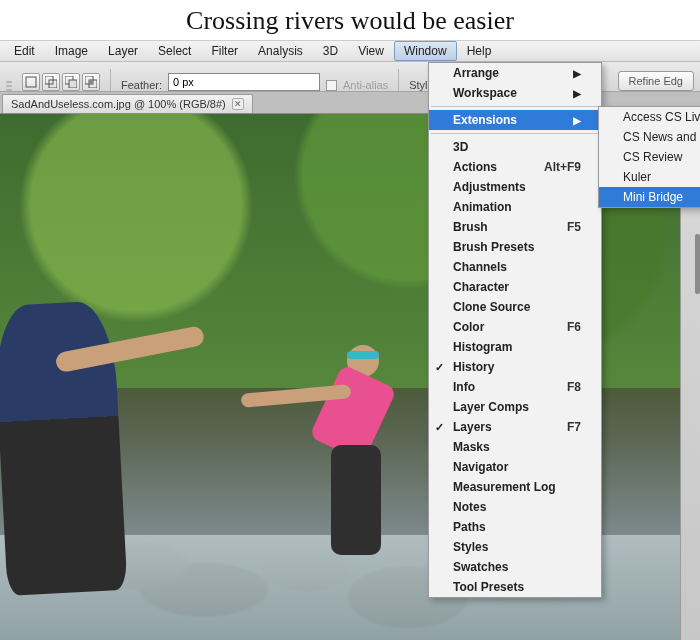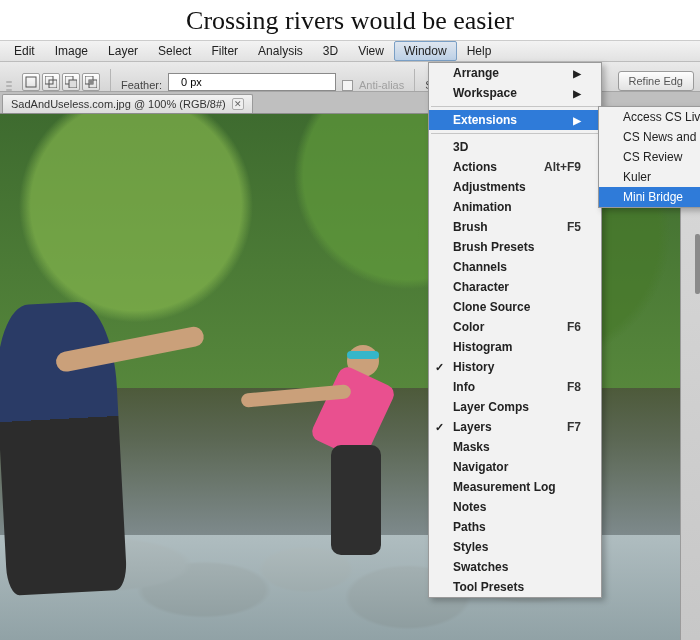--- a/index.html
+++ b/index.html
@@ -8,21 +8,21 @@
   .menubar { display: flex; align-items: center; height: 22px; background: linear-gradient(#f3f3f3,#e2e2e2); border-top: 1px solid #ccc; border-bottom: 1px solid #bcbcbc; font-size: 12px; color: #222; padding-left: 4px; position: relative; z-index: 100; }
   .menubar .mi { padding: 3px 10px; cursor: default; }
   .menubar .mi.active { background: linear-gradient(#dfe6ef,#bcd0e6); border: 1px solid #7a9fc5; padding: 2px 9px; border-radius: 2px; }
   .optbar { display: flex; align-items: flex-end; height: 30px; background: linear-gradient(#eaeaea,#d6d6d6); border-bottom: 1px solid #a5a5a5; font-size: 11px; color: #333; padding: 0 6px; gap: 6px; }
   .toolgrp { display: flex; align-items: center; gap: 2px; }
   .toolbtn { width: 18px; height: 18px; border: 1px solid #9e9e9e; background: linear-gradient(#fff,#ddd); border-radius: 2px; display:flex; align-items:center; justify-content:center; }
   .toolbtn svg { width: 12px; height: 12px; }
   .sep { width: 1px; height: 22px; background: #b5b5b5; margin: 0 4px; }
   .lbl { color: #444; }
   .lbl.disabled { color: #a0a0a0; }
-  .field { background: #fff; border: 1px solid #8a8a8a; font-size: 11px; padding: 1px 12px; height: 18px; min-width: 42px; }
+  .field { background: #fff; border: 1px solid #8a8a8a; font-size: 11px; padding: 1px 4px; height: 18px; min-width: 42px; }
   .chk { width: 11px; height: 11px; border: 1px solid #999; background: #f4f4f4; display:inline-block; }
   .refine { margin-left: auto; height: 20px; padding: 0 10px; font-size: 11px; background: linear-gradient(#fdfdfd,#e2e2e2); border: 1px solid #9a9a9a; border-radius: 3px; color:#555; }
   .dragbar { width: 6px; display:flex; flex-direction:column; gap:2px; margin-right:4px;}
   .dragbar span { height:2px; background:#b5b5b5; border-radius:1px;}
   .tabrow { background: #bfbfbf; height: 22px; display:flex; align-items:flex-end; padding-left: 2px; font-size: 11px; border-bottom: 1px solid #8c8c8c;}
   .tab { background: linear-gradient(#f2f2f2,#dcdcdc); border: 1px solid #9a9a9a; border-bottom: none; padding: 3px 8px; display:flex; align-items:center; gap:6px; border-radius: 2px 2px 0 0; color:#333;}
   .tab .close { width:12px; height:12px; border:1px solid #aaa; border-radius:2px; display:flex; align-items:center; justify-content:center; font-size:9px; color:#666; background:#efefef;}
   .workspace { position: relative; height: calc(640px - 40px - 22px - 30px - 22px); background: #6f6f6f; display:flex; }
   .canvas { flex:1; position:relative; overflow:hidden; }
   .photo { position:absolute; inset:0; }

